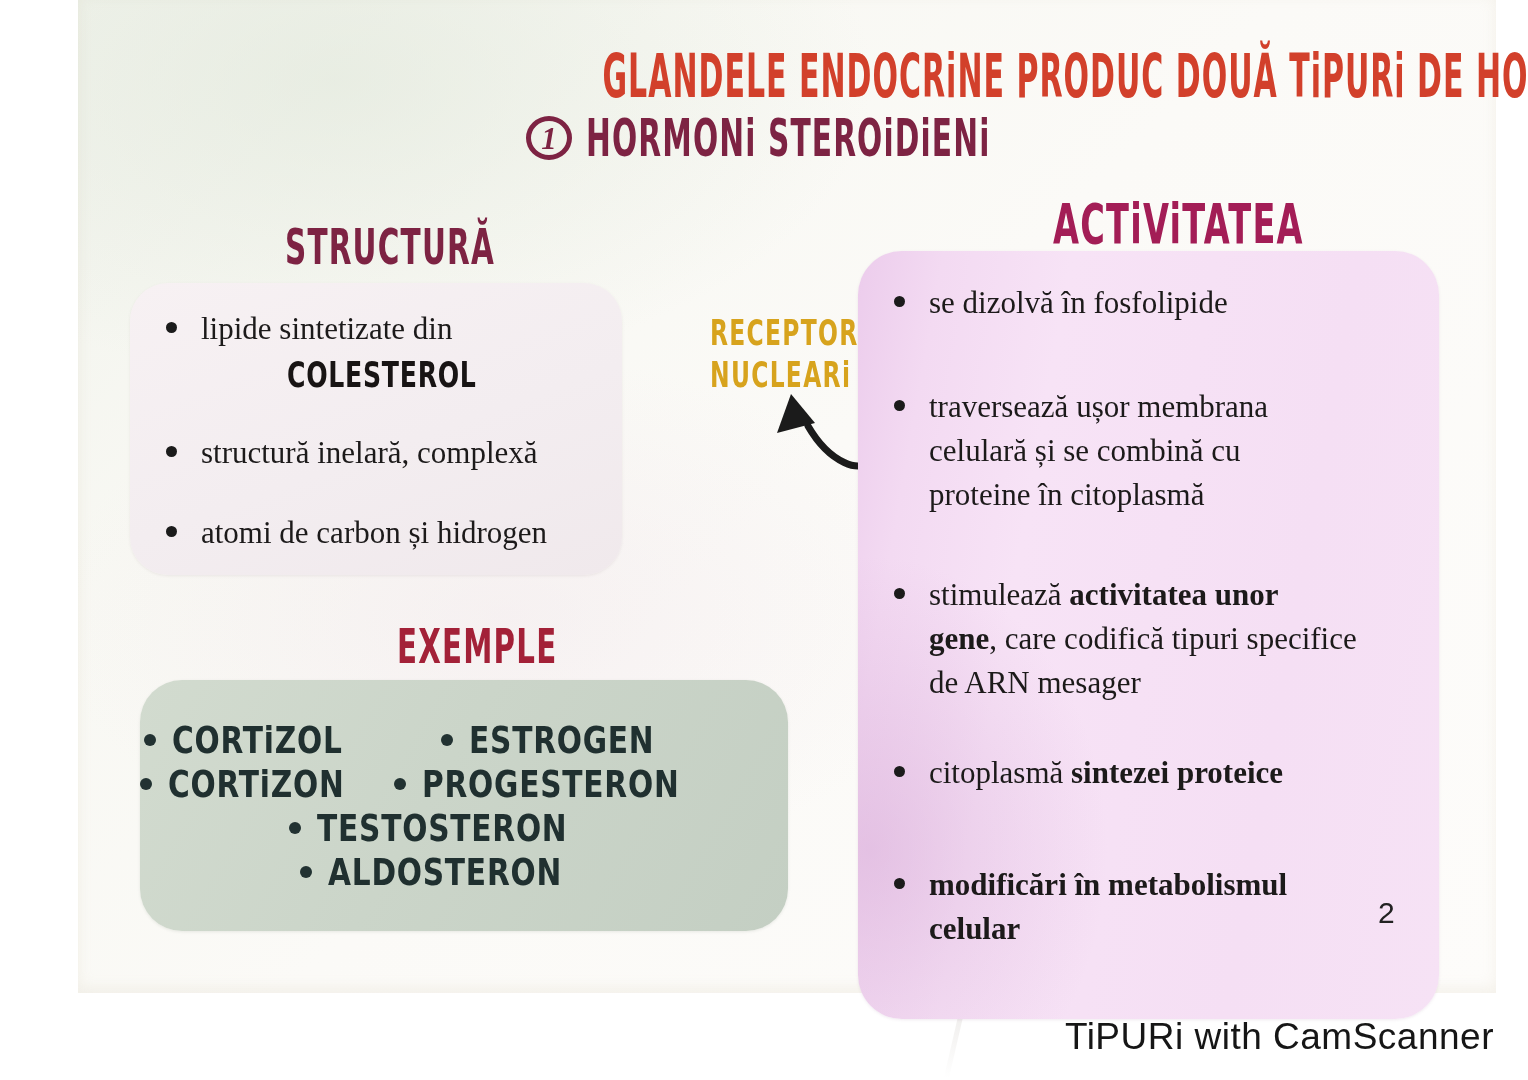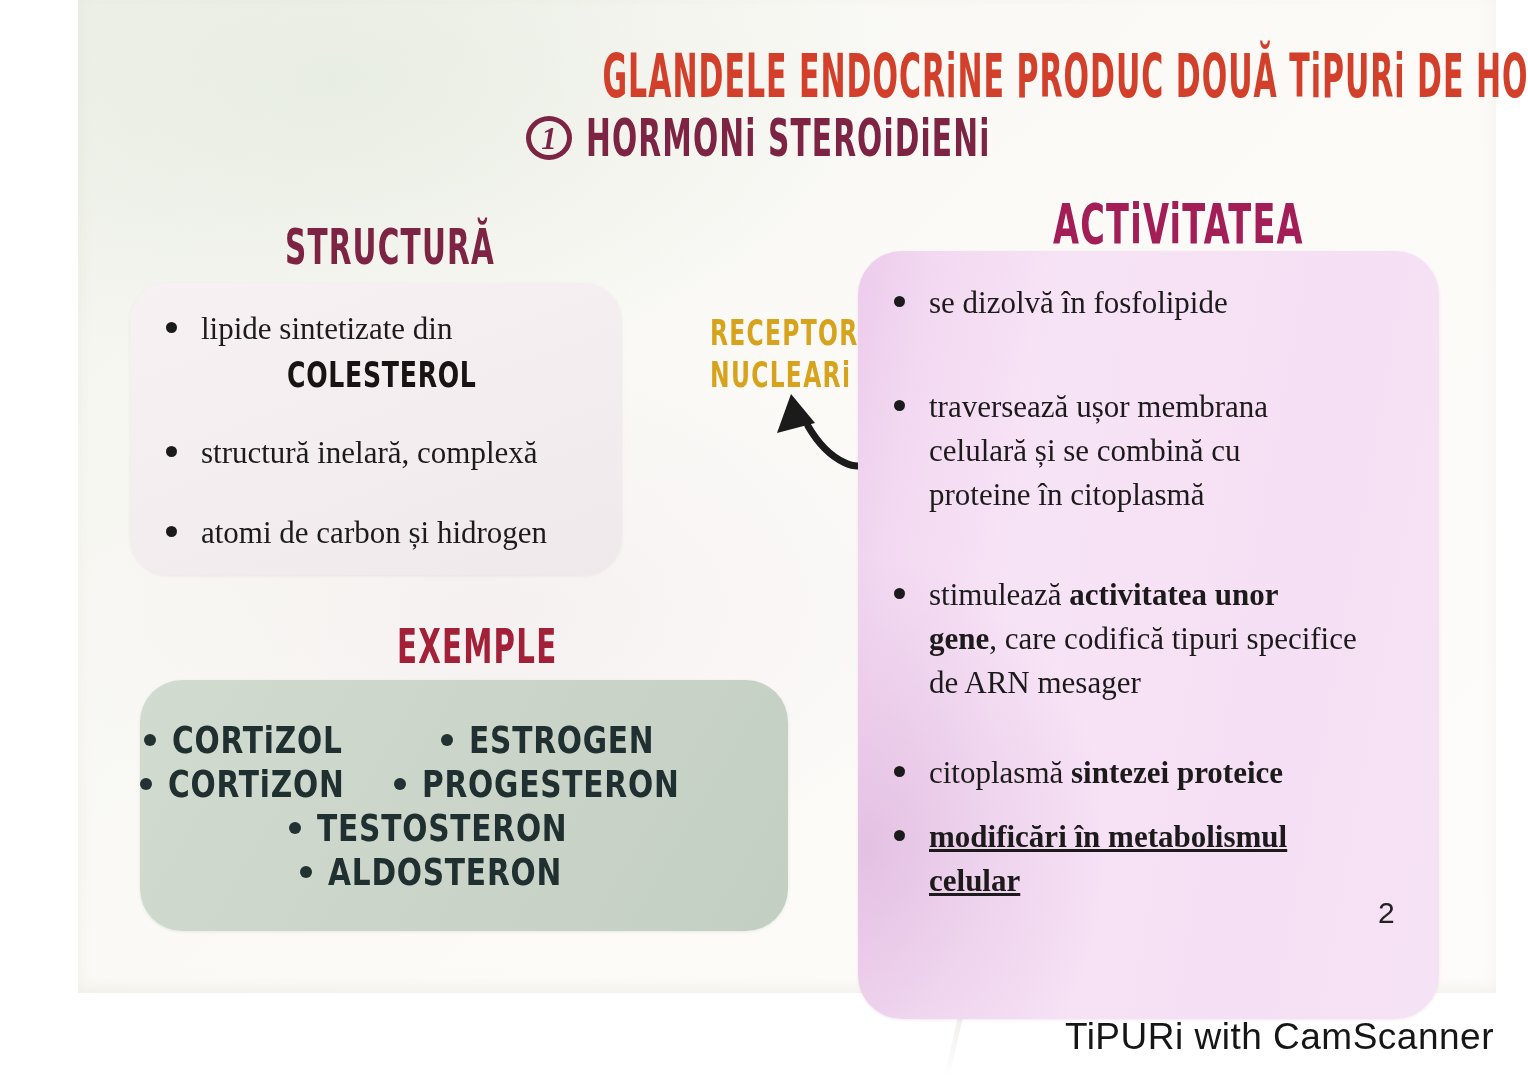--- a/index.html
+++ b/index.html
@@ -60,21 +60,21 @@
 
   .activitatea-box{left:858px;top:251px;width:581px;height:768px;border-radius:44px;
          padding:30px 24px 18px 28px;
          background:
            radial-gradient(340px 420px at 2% 78%, rgba(212,166,212,.50), rgba(212,166,212,0) 70%),
            linear-gradient(100deg,#ecccec 0%,#f3daf2 12%,#f7e3f6 30%,#f5dff4 70%,#f6e2f5 100%);
          box-shadow:0 1px 3px rgba(130,90,130,.12);}
   .activitatea-box .item:nth-child(2){margin-top:60px;}
   .activitatea-box .item:nth-child(3){margin-top:56px;}
   .activitatea-box .item:nth-child(4){margin-top:46px;}
-  .activitatea-box .item:nth-child(5){margin-top:20px;text-decoration:underline;}
+  .activitatea-box .item:nth-child(5){margin-top:68px;}
 
   .exemple-box{left:140px;top:680px;width:648px;height:251px;border-radius:42px;
          padding-top:38px;color:var(--exemple_ink);
          background:linear-gradient(120deg,#d2dbcf 0%,#cbd5c9 45%,#c4cfc3 100%);
          box-shadow:0 1px 3px rgba(90,110,90,.12);}
   .ex-row{display:flex;}
   .ex-col-left{margin-left:36px;}
   .ex-col-right{margin-left:84px;}
   .ex-center{margin:22px 0 0 176px;}
   .ex-item{display:flex;line-height:44px;justify-content:center;}

